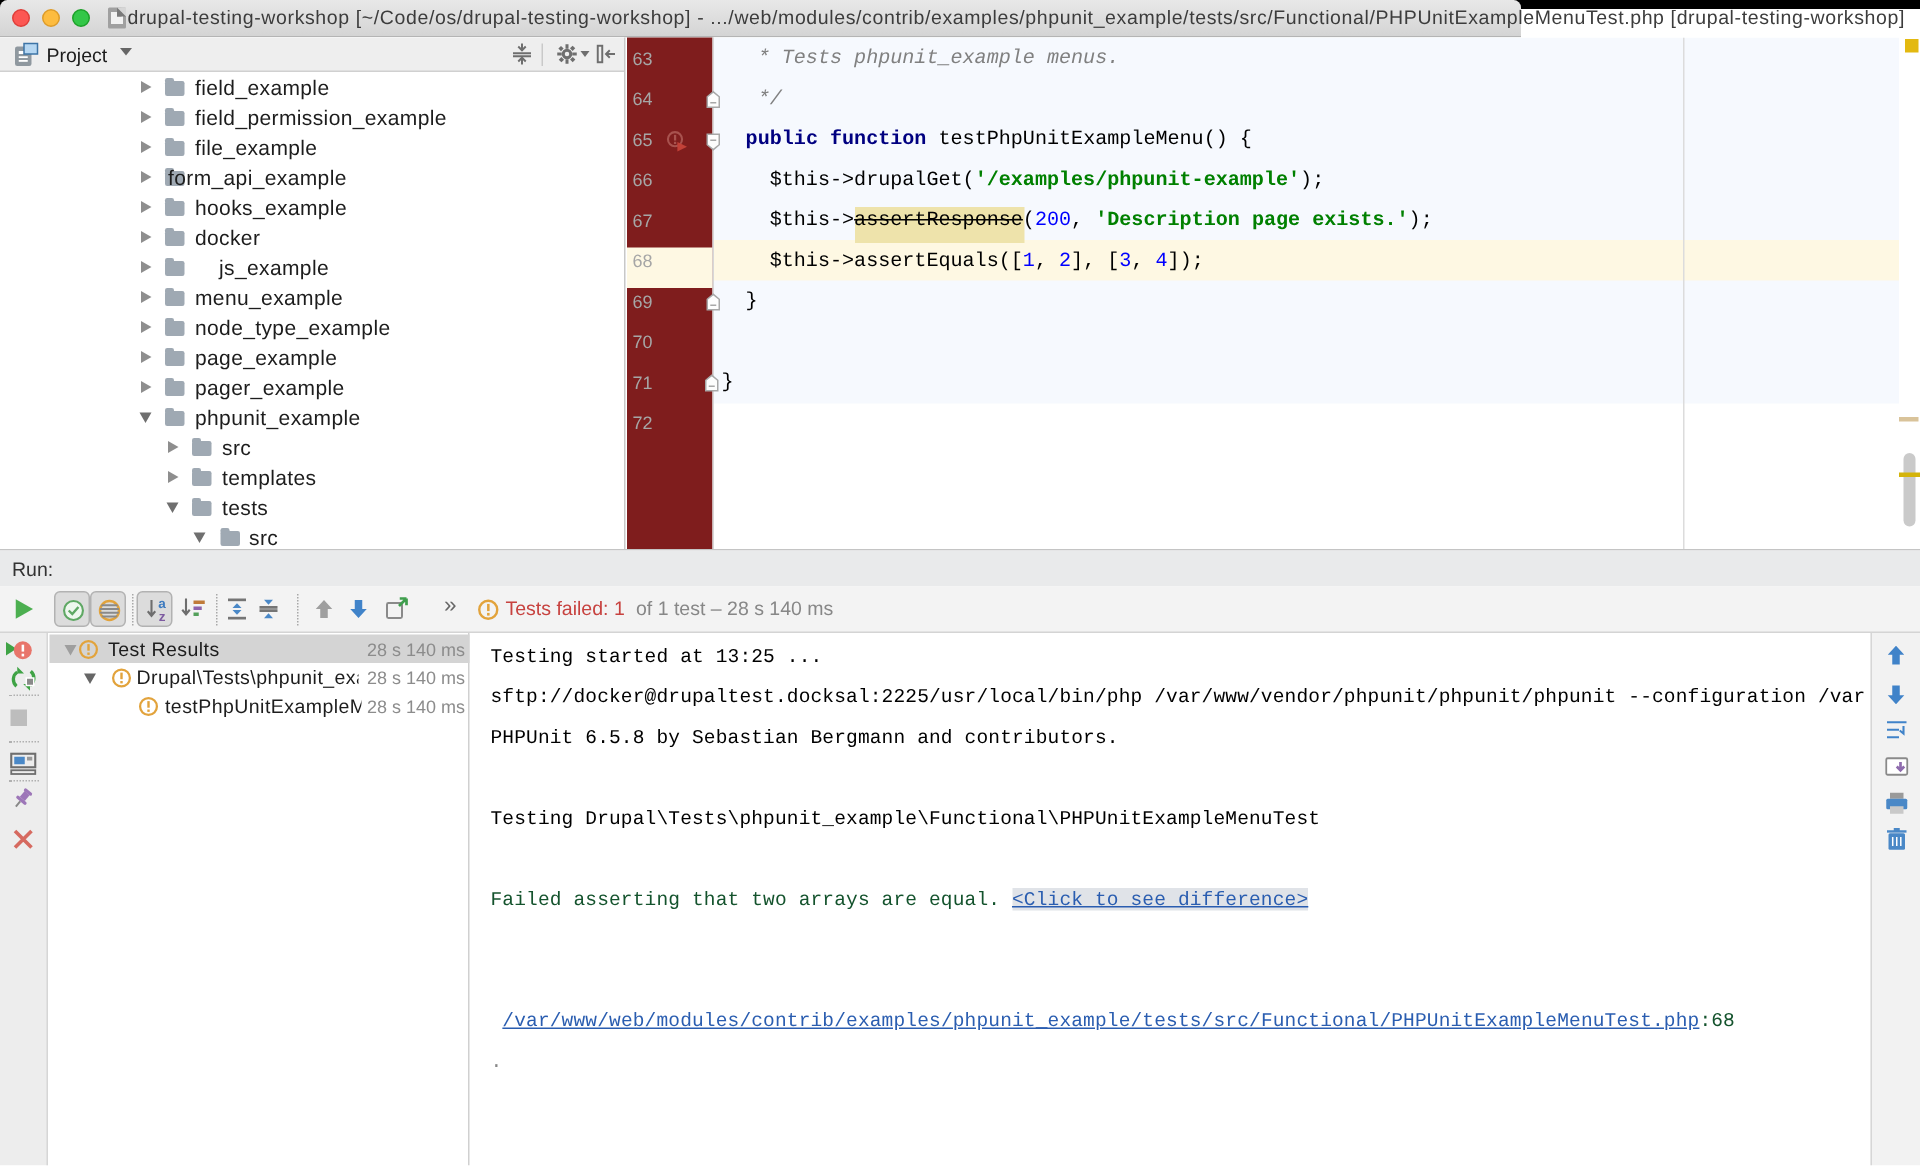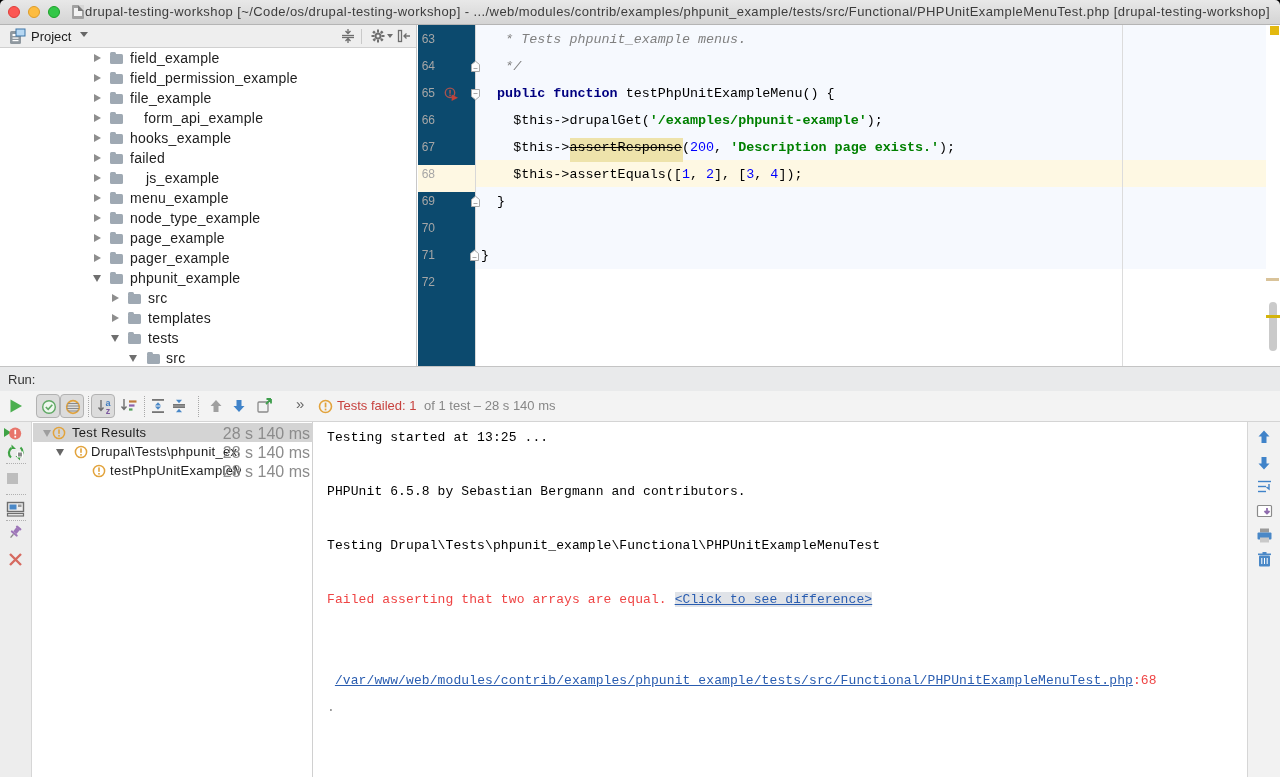--- a/index.html
+++ b/index.html
@@ -1,40 +1,40 @@
 <!DOCTYPE html>
 <html><head>
 <meta charset="utf-8">
 <style>
 * { margin:0; padding:0; box-sizing:border-box; }
 html,body { width:1280px; height:777px; overflow:hidden; }
 body { font-family:"Liberation Sans", sans-serif; position:relative; background:#fff; }
 .abs { position:absolute; }
 
 
-#titlebar { left:0; top:0; width:1280px; height:25px;
+#titlebar { left:0; top:0; width:1014px; height:25px;
   background:linear-gradient(#e8e8e8,#d4d4d4); border-bottom:1px solid #b4b4b4; border-radius:5px 5px 0 0; }
 #corners { left:0; top:0; width:1280px; height:6px; background:#000; }
 .tl { position:absolute; top:6px; width:12px; height:12px; border-radius:50%; }
 #title-text { position:absolute; left:85px; top:3.5px; width:1192px; font-size:13px; letter-spacing:0.41px; color:#3c3c3c; white-space:nowrap; overflow:hidden; }
 #docicon { position:absolute; left:72px; top:5px; width:12px; height:14px; background:#a0a0a0; border-radius:1px; }
 #docicon:before { content:""; position:absolute; left:2px; top:3px; width:8px; height:8px; background:#f2f2f2; }  #docicon:after { content:""; position:absolute; right:0; top:0; border:3px solid #d6d6d6; border-left-color:#7a7a7a; border-bottom-color:#7a7a7a; }
 
 
 #proj { left:0; top:25px; width:417px; height:341px; background:#fff; border-right:1px solid #c8c8c8; overflow:hidden; }
 #proj-head { position:absolute; left:0; top:0; width:417px; height:23px; background:#eeeeee; border-bottom:1px solid #d0d0d0; }
 .tree { position:absolute; left:0; top:23px; width:417px; }
 .trow { position:absolute; height:20px; line-height:20px; font-size:14px; letter-spacing:0.25px; color:#1d1d1d; white-space:nowrap; }
 .arr-r { position:absolute; width:0; height:0; border-left:7px solid #8e8e8e; border-top:4.5px solid transparent; border-bottom:4.5px solid transparent; top:5.5px; }
 .arr-d { position:absolute; width:0; height:0; border-top:7px solid #6f6f6f; border-left:4.5px solid transparent; border-right:4.5px solid transparent; top:7px; }
 .folder { position:absolute; top:5.5px; width:13px; height:10px; background:#9fa9b3; border-radius:1.5px; }
 .folder:before { content:""; position:absolute; left:0; top:-2px; width:6px; height:3px; background:#9fa9b3; border-radius:1.5px 1.5px 0 0; }
 
 
-#gutter { left:418px; top:25px; width:57px; height:341px; background:#0c4a6e; }
+#gutter { left:418px; top:25px; width:57px; height:341px; background:#7f1d1d; }
 #gutsep { left:475px; top:25px; width:1px; height:341px; background:#d8d8d8; }
 .lnum { position:absolute; right:40px; height:27px; line-height:27px; font-size:12px; color:#a6a6a6; font-family:"Liberation Sans",sans-serif; text-align:right; width:30px; }
 
 
 #editor { left:476px; top:25px; width:790px; height:341px; background:#fff; overflow:hidden; }
 #edblue { position:absolute; left:0; top:0; width:790px; height:243.5px; background:#f6f9fe; }
 #guide { position:absolute; left:646px; top:0; width:1px; height:341px; background:#dcdcdc; }
 .cl { position:absolute; left:5px; height:27px; line-height:27px; font-family:"Liberation Mono",monospace; font-size:13.4px; white-space:pre; color:#000; }
 .kw { color:#000080; font-weight:bold; }
 .str { color:#008000; font-weight:bold; }
@@ -49,24 +49,24 @@
 #tabbar { position:absolute; left:0; top:0; width:1280px; height:24px; background:#e9eaeb; }
 #runtab { position:absolute; left:36px; top:0; width:354px; height:24px; background:#d4d7da; border-left:1px solid #c2c5c8; border-right:1px solid #c2c5c8; }
 #toolbar { position:absolute; left:0; top:24px; width:1280px; height:31px; background:#f3f3f3; border-bottom:1px solid #d4d4d4; }
 #leftstrip { position:absolute; left:0; top:55px; width:32px; height:355px; background:#ededed; border-right:1px solid #d6d6d6; }
 #btree { position:absolute; left:33px; top:55px; width:280px; height:355px; background:#fff; border-right:1px solid #d0d0d0; }
 #console { position:absolute; left:314px; top:55px; width:933px; height:355px; background:#fff; overflow:hidden; }
 #constrip { position:absolute; left:1247px; top:55px; width:33px; height:355px; background:#f2f2f2; border-left:1px solid #d6d6d6; }
 .tbtn { position:absolute; top:3px; width:24px; height:24px; background:#dcdcdc; border:1px solid #b2b2b2; border-radius:4px; }
 .conline { position:absolute; left:13px; height:27px; line-height:27px; font-family:"Liberation Mono",monospace; font-size:13px; letter-spacing:0.1px; white-space:pre; }
 .sysout { color:#000000; }
-.errout { color:#ef4444; }
+.errout { color:#14532d; }
 .clink { color:#2a5db0; text-decoration:underline; }
 .btrow { position:absolute; height:19px; line-height:19px; font-size:13px; letter-spacing:0.3px; color:#1d1d1d; white-space:nowrap; width:280px; }
-.btime { position:absolute; right:3px; color:#8c8c8c; font-size:16px; letter-spacing:0; top:0.5px; }
+.btime { position:absolute; right:3px; color:#8c8c8c; font-size:12px; letter-spacing:0; top:0.5px; }
 </style>
 </head>
 <body>
 
 <div class="abs" id="corners"></div>
 <div class="abs" id="titlebar">
   <div class="tl" style="left:8px;  background:#fc5753; border:0.5px solid #df3e39;"></div>
   <div class="tl" style="left:28px; background:#fdbc40; border:0.5px solid #de9c29;"></div>
   <div class="tl" style="left:48px; background:#33c748; border:0.5px solid #1da129;"></div>
   <div id="docicon"></div>
@@ -122,31 +122,31 @@
         <span style="position:absolute;left:130px">field_permission_example</span>
       </div>
     <div class="trow" style="top:40px">
         <i class="arr-r" style="left:94px"></i>
         <i class="folder" style="left:110px"></i>
         <span style="position:absolute;left:130px">file_example</span>
       </div>
     <div class="trow" style="top:60px">
         <i class="arr-r" style="left:94px"></i>
         <i class="folder" style="left:110px"></i>
-        <span style="position:absolute;left:144px">form_api_example</span>
+        <span style="position:absolute;left:112px">form_api_example</span>
       </div>
     <div class="trow" style="top:80px">
         <i class="arr-r" style="left:94px"></i>
         <i class="folder" style="left:110px"></i>
         <span style="position:absolute;left:130px">hooks_example</span>
       </div>
     <div class="trow" style="top:100px">
         <i class="arr-r" style="left:94px"></i>
         <i class="folder" style="left:110px"></i>
-        <span style="position:absolute;left:130px">failed</span>
+        <span style="position:absolute;left:130px">docker</span>
       </div>
     <div class="trow" style="top:120px">
         <i class="arr-r" style="left:94px"></i>
         <i class="folder" style="left:110px"></i>
         <span style="position:absolute;left:146px">js_example</span>
       </div>
     <div class="trow" style="top:140px">
         <i class="arr-r" style="left:94px"></i>
         <i class="folder" style="left:110px"></i>
         <span style="position:absolute;left:130px">menu_example</span>
@@ -394,20 +394,21 @@
           <circle cx="7" cy="7" r="5.6" fill="none" stroke="#e2a33c" stroke-width="1.5"></circle>
           <rect x="6.2" y="3.4" width="1.6" height="4.4" fill="#e2a33c"></rect>
           <rect x="6.2" y="9" width="1.6" height="1.6" fill="#e2a33c"></rect>
         </svg>
       <span style="position:absolute;left:77px;width:131px;overflow:hidden;">testPhpUnitExampleMenu</span>
       <span class="btime">28 s 140 ms</span>
     </div>
   </div>
   <div id="console">
     <div class="conline sysout" style="top:2px">Testing started at 13:25 ...</div>
+    <div class="conline sysout" style="top:29px">sftp://docker@drupaltest.docksal:2225/usr/local/bin/php /var/www/vendor/phpunit/phpunit/phpunit --configuration /var</div>
     <div class="conline" style="top:56px">PHPUnit 6.5.8 by Sebastian Bergmann and contributors.</div>
     <div class="conline" style="top:110px">Testing Drupal\Tests\phpunit_example\Functional\PHPUnitExampleMenuTest</div>
     <div class="conline" style="top:164px"><span class="errout">Failed asserting that two arrays are equal. </span><span class="clink" style="background:#e0e3e8;">&lt;Click to see difference&gt;</span></div>
     <div class="conline" style="top:245px"> <span class="clink">/var/www/web/modules/contrib/examples/phpunit_example/tests/src/Functional/PHPUnitExampleMenuTest.php</span><span class="errout">:68</span></div>
     <div class="conline" style="top:272px;color:#888;">.</div>
   </div>
   <div id="constrip">
     <svg style="position:absolute;left:8px;top:7px" width="16" height="16">
         <path d="M8 1.5 L13.5 7.5 H10.5 V14 H5.5 V7.5 H2.5 Z" fill="#4083c9"></path>
       </svg>

